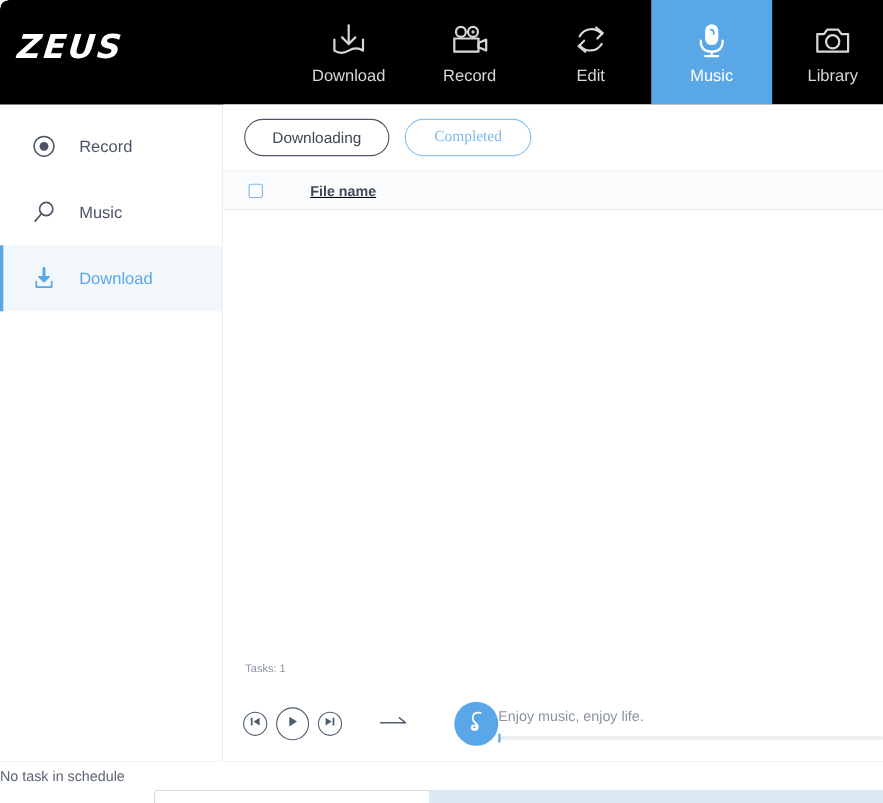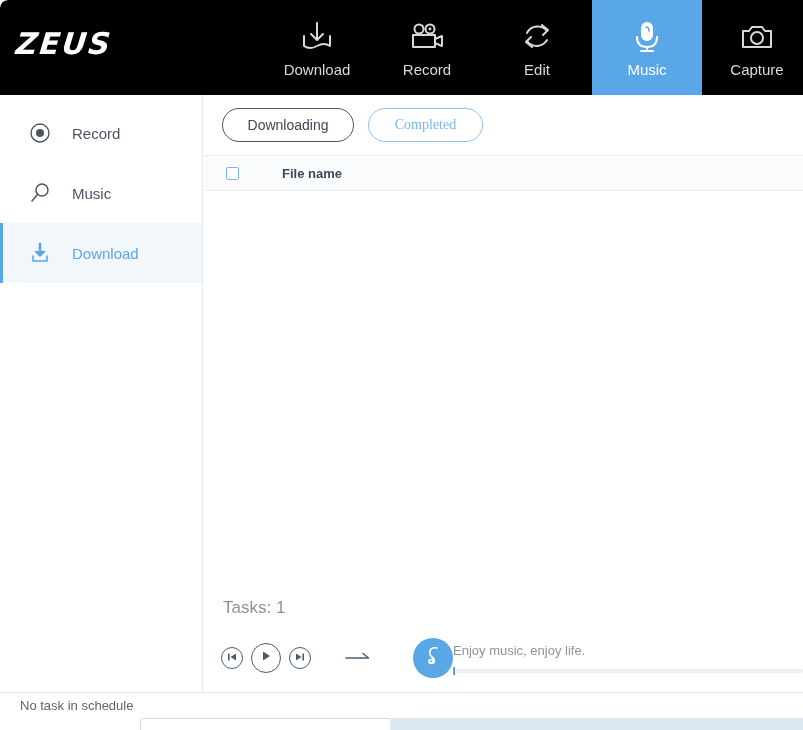--- a/index.html
+++ b/index.html
@@ -171,20 +171,21 @@
   }
 
   .list-header {
     height: 34px;
     background: #fafbfc;
     border-top: 1px solid #eceff2;
     border-bottom: 1px solid #eceff2;
     display: flex;
     align-items: center;
     flex: 0 0 34px;
+    text-decoration: underline;
   }
   .chk {
     width: 13px;
     height: 13px;
     border: 1px solid #7fb6e8;
     border-radius: 2px;
     background: #ffffff;
     margin-left: 23px;
     flex: 0 0 13px;
     cursor: pointer;
@@ -195,21 +196,21 @@
     font-size: 13px;
     font-weight: bold;
     color: #3f4856;
   }
 
   .list-body { flex: 1 1 auto; background: #ffffff; }
 
   .tasks-line {
     height: 30px;
     padding-left: 20px;
-    font-size: 17px;
+    font-size: 10px;
     color: #8a93a0;
     display: flex;
     align-items: center;
     flex: 0 0 30px;
   }
 
   
   .player {
     height: 68px;
     display: flex;
@@ -274,21 +275,20 @@
     height: 8px;
     background: #5aa7e8;
   }
 
   
   .statusbar {
     height: 26px;
     border-top: 1px solid #e6e9ee;
     display: flex;
     align-items: center;
-    padding-left: 20px;
     font-size: 13px;
     color: #5b6472;
     background: #ffffff;
     border-bottom-left-radius: 8px;
     box-sizing: border-box;
   }
 
   
   .bg-window {
     position: absolute;
@@ -371,21 +371,21 @@
         <span class="nav-label">Music</span>
       </div>
 
       <div class="nav-item">
         <span class="nav-icon">
           <svg width="38" height="36" viewBox="0 0 38 36" fill="none" stroke="#d8d8d8" stroke-width="2">
             <path d="M5 12 L11 12 L14 8 L24 8 L27 12 L33 12 L33 28 L5 28 Z" stroke-linejoin="round"></path>
             <circle cx="19" cy="19" r="6"></circle>
           </svg>
         </span>
-        <span class="nav-label">Capture</span>
+        <span class="nav-label">Library</span>
       </div>
 
     </div>
   </div>
 
   <div class="body-split">
 
     <div class="sidebar">
 
       <div class="side-item">

